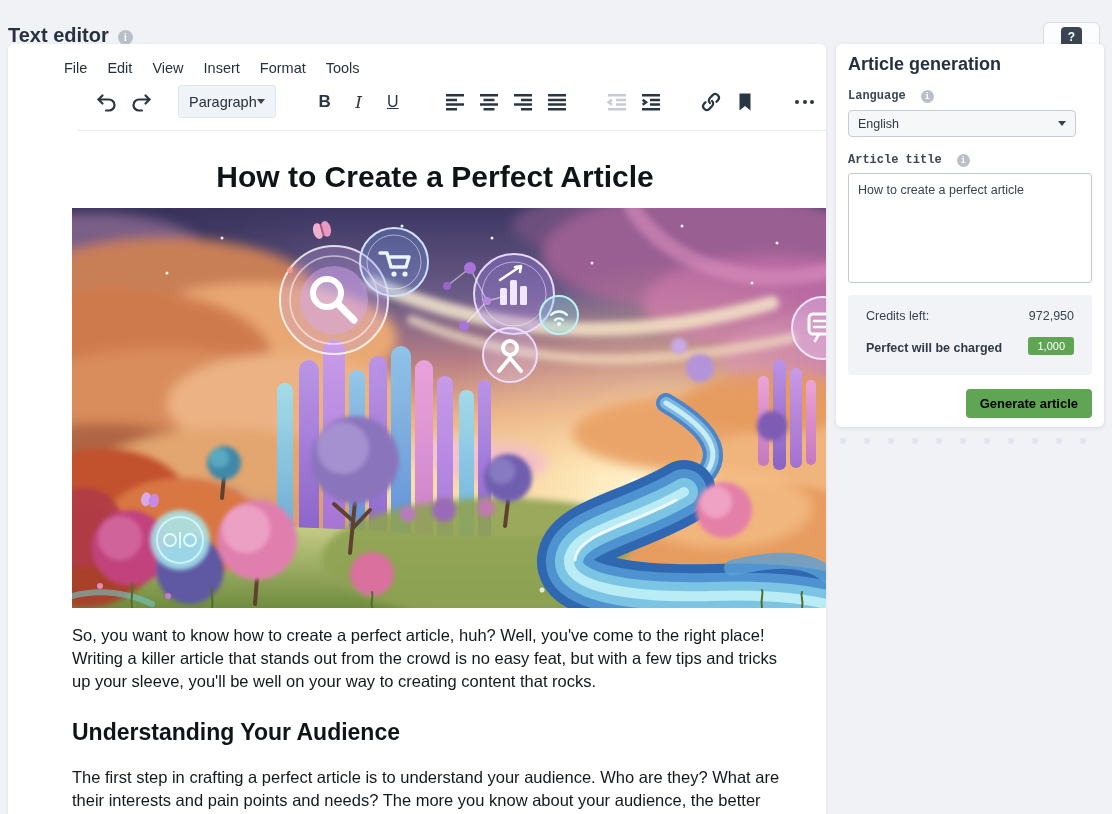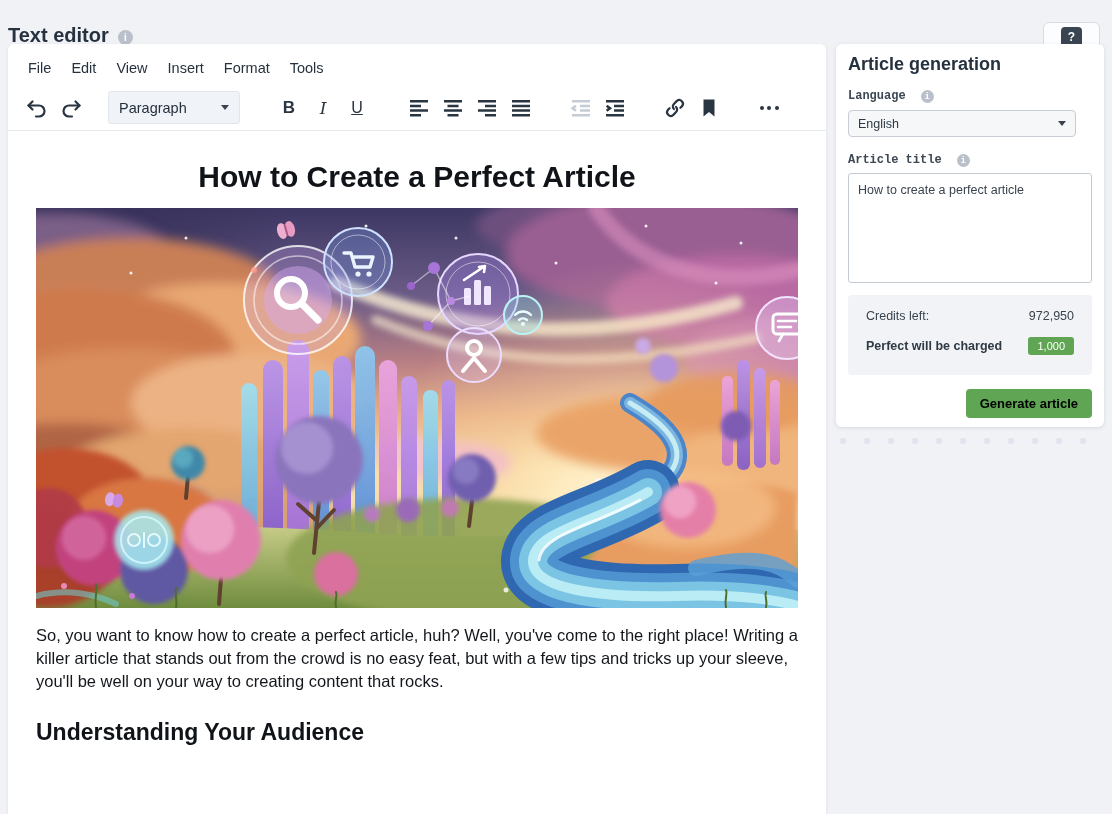--- a/index.html
+++ b/index.html
@@ -27,24 +27,25 @@
   .help-btn .q {
     width:21px; height:21px; border-radius:4px; background:#3a4553; color:#fff;
     font-size:12px; font-weight:bold; display:flex; align-items:center; justify-content:center;
   }
   
   .editor-panel {
     position:absolute; left:8px; top:44px; width:818px; height:770px;
     background:#fff; border-radius:6px 6px 0 0;
     box-shadow:0 1px 3px rgba(30,40,60,.10);
     overflow:hidden;
+    padding-left:36px;
   }
   .menubar { display:flex; align-items:center; height:35px; margin-top:6px; padding:0 10px; }
   .menu-item { padding:4px 10px; font-size:14.5px; color:#26313e; border-radius:3px; cursor:pointer; }
-  .toolbar { display:flex; align-items:center; height:46px; padding:0 12px; border-bottom:1px solid #e7eaee; }
+  .toolbar { display:flex; height:46px; padding:0 12px; border-bottom:1px solid #e7eaee;margin-left:34px; }
   .tb-btn {
     width:34px; height:34px; display:flex; align-items:center; justify-content:center;
     border-radius:3px; cursor:pointer; color:#2a3542; flex:0 0 auto;
   }
   .tb-btn svg { display:block; }
   .ico { stroke:#2a3542; stroke-width:2.2; fill:none; stroke-linecap:round; stroke-linejoin:round; }
   .ico-bars { stroke:#2a3542; stroke-width:2.5; fill:none; }
   .ico-bars.dis { stroke:#c6ccd5; }
   .fmt-select {
     margin:0 12px 0 20px; width:132px; height:33px; background:#f0f3f7;
@@ -85,21 +86,21 @@
   .title-input {
     position:absolute; left:12px; right:12px; top:129px; height:110px;
     border:1px solid #c4cad2; border-radius:3px; padding:8px 9px;
     font-size:12.5px; color:#39434e; line-height:1.35; resize:none;
     font-family:"Liberation Sans", sans-serif; background:#fff;
   }
   .credits-box {
     position:absolute; left:12px; right:12px; top:251px; height:80px;
     background:#f1f3f6; border-radius:4px;
   }
-  .cred-row { position:absolute; left:18px; right:18px; display:flex; align-items:center; justify-content:space-between; font-size:12.5px; color:#39434e; }
+  .cred-row { position:absolute; left:18px; right:18px; display:flex; align-items:flex-end; justify-content:space-between; font-size:12.5px; color:#39434e; }
   .cred-row.r1 { top:14px; }
   .cred-row.r2 { top:42px; }
   .cred-row.r2 .lab { font-weight:bold; color:#2f3a45; }
   .badge {
     background:#5fa553; color:#fff; border-radius:3px; padding:3px 9px; font-size:11px;
   }
   .generate-btn {
     position:absolute; right:12px; top:345px; height:29px; padding:0 14px;
     background:#5fa553; color:#000000; border:none; border-radius:4px;
     font-size:13px; font-weight:bold; display:flex; align-items:center; cursor:pointer;
@@ -471,20 +472,21 @@
           <path d="M690,400 C688,390 692,386 690,382"></path>
         <path d="M730,400 C732,392 728,388 730,384"></path>
       </g>
       <circle cx="96" cy="388" r="3" fill="#c77ad8"></circle>
         <circle cx="470" cy="382" r="2.5" fill="#ffffff" opacity=".8"></circle>
         <circle cx="28" cy="378" r="3" fill="#e88ab8"></circle>
     </svg>
 
     <p>So, you want to know how to create a perfect article, huh? Well, you've come to the right place! Writing a killer article that stands out from the crowd is no easy feat, but with a few tips and tricks up your sleeve, you'll be well on your way to creating content that rocks.</p>
     <h2 class="doc-h2">Understanding Your Audience</h2>
+    <p>The first step in crafting a perfect article is to understand your audience. Who are they? What are their interests and pain points and needs? The more you know about your audience, the better</p>
   </div>
 </div>
 
 <div class="side-card">
   <div class="side-title">Article generation</div>
 
   <div class="fld-label lbl-lang">
     <span>Language</span>
     <span class="info-icon">i</span>
   </div>

